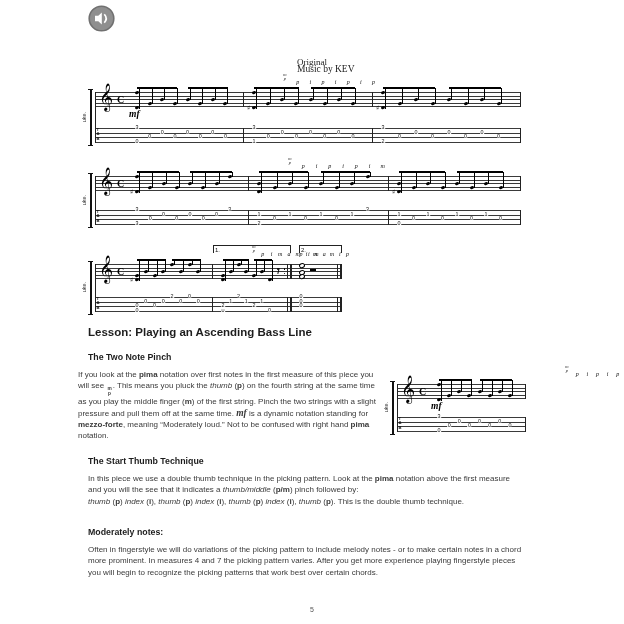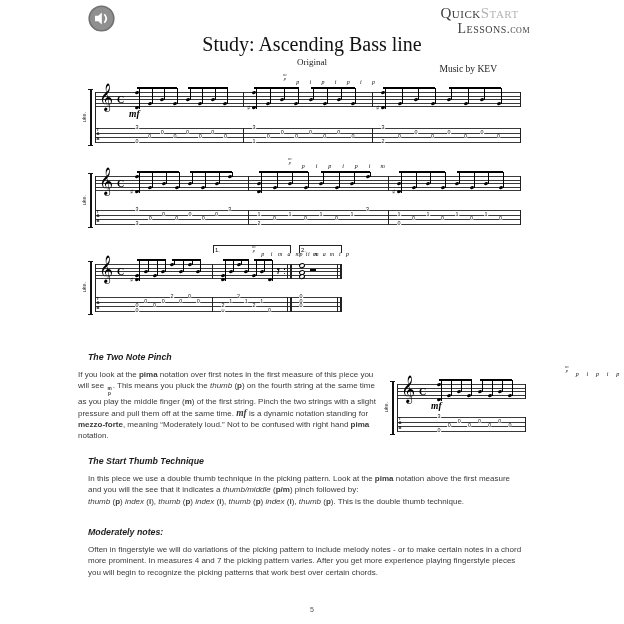--- a/index.html
+++ b/index.html
@@ -12,25 +12,25 @@
         font-variant:small-caps;line-height:1;text-align:left;}
   .logo .l1{font-size:15px;letter-spacing:.5px;}
   .logo .dark{color:#3d3d3d;}
   .logo .light{color:#b4b4b4;}
   .logo .l2{font-size:14px;margin-left:17px;margin-top:1px;letter-spacing:.5px;}
   .logo .suffix{font-size:12px;}
   .title{position:absolute;left:0;top:33px;width:624px;text-align:center;
          font-family:"Liberation Serif",serif;font-size:20px;color:#111;}
   .subtitle{position:absolute;left:0;top:57px;width:624px;text-align:center;
             font-family:"Liberation Serif",serif;font-size:9px;color:#222;}
-  .credit{position:absolute;left:297px;top:64px;width:200px;text-align:right;
+  .credit{position:absolute;left:297px;top:64px;width:200px;
           font-family:"Liberation Serif",serif;font-size:9.5px;color:#222;}
   
   .h2{position:absolute;font-size:11.5px;font-weight:bold;color:#1d1d1d;}
-  .h3{position:absolute;font-size:8.8px;font-weight:bold;color:#1d1d1d;font-style:italic;}
+  .h3{position:absolute;font-size:8.8px;font-weight:bold;color:#1d1d1d;}
   .para{position:absolute;font-size:8px;line-height:11.3px;color:#3a3a3a;}
   .para .b{font-weight:bold;}
   .para .i{font-style:italic;}
   .para .dyn{font-family:"Liberation Serif",serif;font-weight:bold;font-style:italic;font-size:9.5px;}
   .frac{display:inline-flex;flex-direction:column;vertical-align:-2px;line-height:4.6px;
         font-size:4.8px;font-weight:bold;text-align:center;margin:0 1px;}
   .pagenum{position:absolute;left:0;top:606px;width:624px;text-align:center;
            font-size:7px;color:#555;}
   
   .sline{position:absolute;height:0.8px;background:#3a3a3a;}
@@ -67,26 +67,21 @@
   <div class="audio-btn">
     <span>
       <svg width="27" height="27" viewBox="0 0 27 27">
         <circle cx="13.5" cy="13.5" r="12.3" fill="#8f8f8f" stroke="#707070" stroke-width="1.6"></circle>
         <polygon points="7,10.8 10.3,10.8 13.8,7.4 13.8,19.6 10.3,16.2 7,16.2" fill="#fff"></polygon>
         <path d="M16.3 9.3 q3.8 4.2 0 8.4" stroke="#fff" stroke-width="1.7" fill="none"></path>
       </svg>
     </span>
   </div>
 
-  <div class="logo">
-    <div class="l1"><span class="dark">Quick</span><span class="light">Start</span></div>
-    <div class="l2"><span class="dark">Lessons</span><span class="dark suffix">.com</span></div>
-  </div>
-
-  <div class="title">Study: Ascending Bass line</div>
+
   <div class="subtitle">Original</div>
   <div class="credit">Music by KEV</div>
 
   <div id="score-layer" class="abs" style="left:0;top:0;width:624px;height:624px;">
       <div class="sline" style="left: 95px; top: 92px; width: 425px;"></div>
       <div class="sline" style="left: 95px; top: 95.6px; width: 425px;"></div>
       <div class="sline" style="left: 95px; top: 99.2px; width: 425px;"></div>
       <div class="sline" style="left: 95px; top: 102.8px; width: 425px;"></div>
       <div class="sline" style="left: 95px; top: 106.4px; width: 425px;"></div>
       <div class="sline" style="left: 95px; top: 128px; width: 425px;"></div>
@@ -499,20 +494,21 @@
         <div>m</div>
         <div>p</div>
       </div>
       <div class="pima" style="left: 577.125px; top: 370.5px;">p</div>
       <div class="pima" style="left: 587.25px; top: 370.5px;">i</div>
       <div class="pima" style="left: 597.375px; top: 370.5px;">p</div>
       <div class="pima" style="left: 607.5px; top: 370.5px;">i</div>
       <div class="pima" style="left: 617.625px; top: 370.5px;">p</div>
     </div>
 
+  <div class="h2" style="left:88px;top:326px;">Lesson: Playing an Ascending Bass Line</div>
   <div class="h3" style="left:88px;top:352px;">The Two Note Pinch</div>
   <div class="para" style="left:78px;top:369px;width:303px;"><span>If you look at the </span><span class="b">pima</span><span> notation over first notes in the  first measure of this piece you will see </span><span class="frac">
         <span>m</span>
         <span>p</span>
       </span><span>. This means you pluck the </span><span class="i">thumb</span><span> (</span><span class="b">p</span><span>) on the fourth string at the same time as you play the middle finger (</span><span class="b">m</span><span>) of the first string. Pinch the two strings with a slight pressure and pull them off at the same time.  </span><span class="dyn">mf</span><span> is a dynamic notation standing for </span><span class="b">mezzo-forte</span><span>, meaning “Moderately loud.”  Not to be confused with right hand </span><span class="b">pima</span><span> notation.</span></div>
 
   <div class="h3" style="left:88px;top:456px;">The Start Thumb Technique</div>
   <div class="para" style="left:88px;top:473px;width:437px;"><span>In this piece we use a double thumb technique in the picking pattern.  Look at the </span><span class="b">pima</span><span> notation above the first measure and you will the see that it indicates a </span><span class="i">thumb/middle</span><span> (</span><span class="b">p/m</span><span>) pinch followed by:</span><br><span class="i">thumb</span><span> (</span><span class="b">p</span><span>) </span><span class="i">index</span><span> (</span><span class="b">i</span><span>), </span><span class="i">thumb</span><span> (</span><span class="b">p</span><span>) </span><span class="i">index</span><span> (</span><span class="b">i</span><span>), </span><span class="i">thumb</span><span> (</span><span class="b">p</span><span>) </span><span class="i">index</span><span> (</span><span class="b">i</span><span>), </span><span class="i">thumb</span><span> (</span><span class="b">p</span><span>). This is the double thumb technique.</span></div>
 
   <div class="h3" style="left:88px;top:527px;">Moderately notes:</div>

